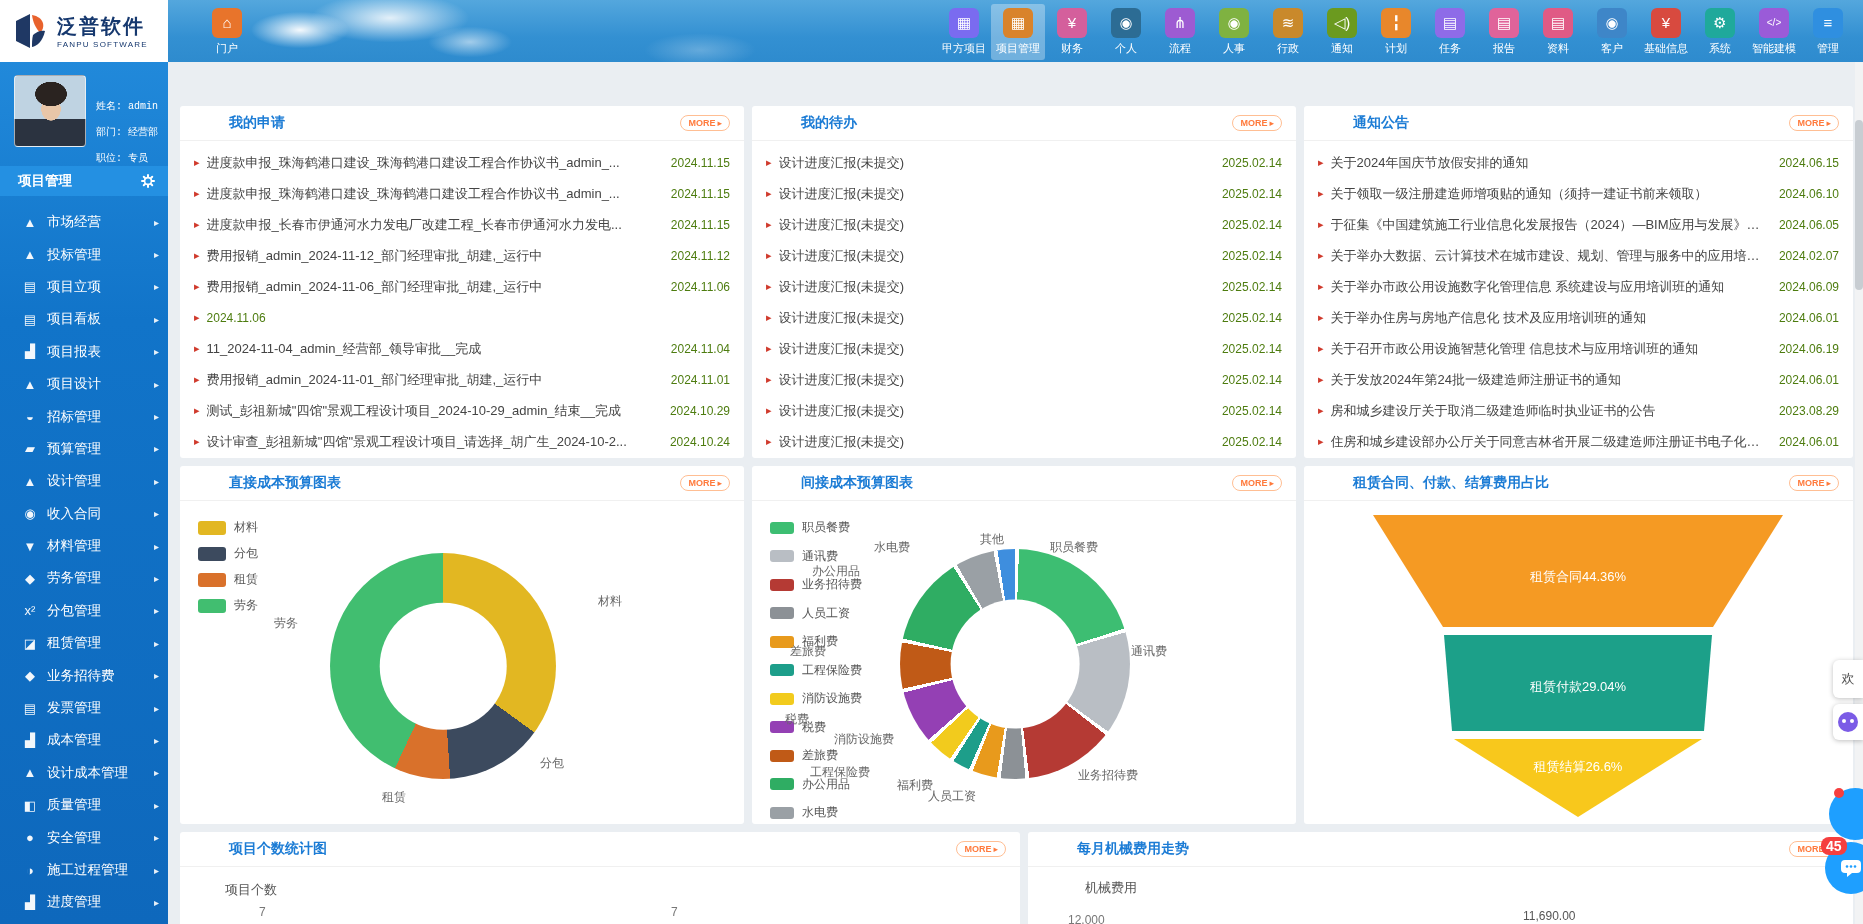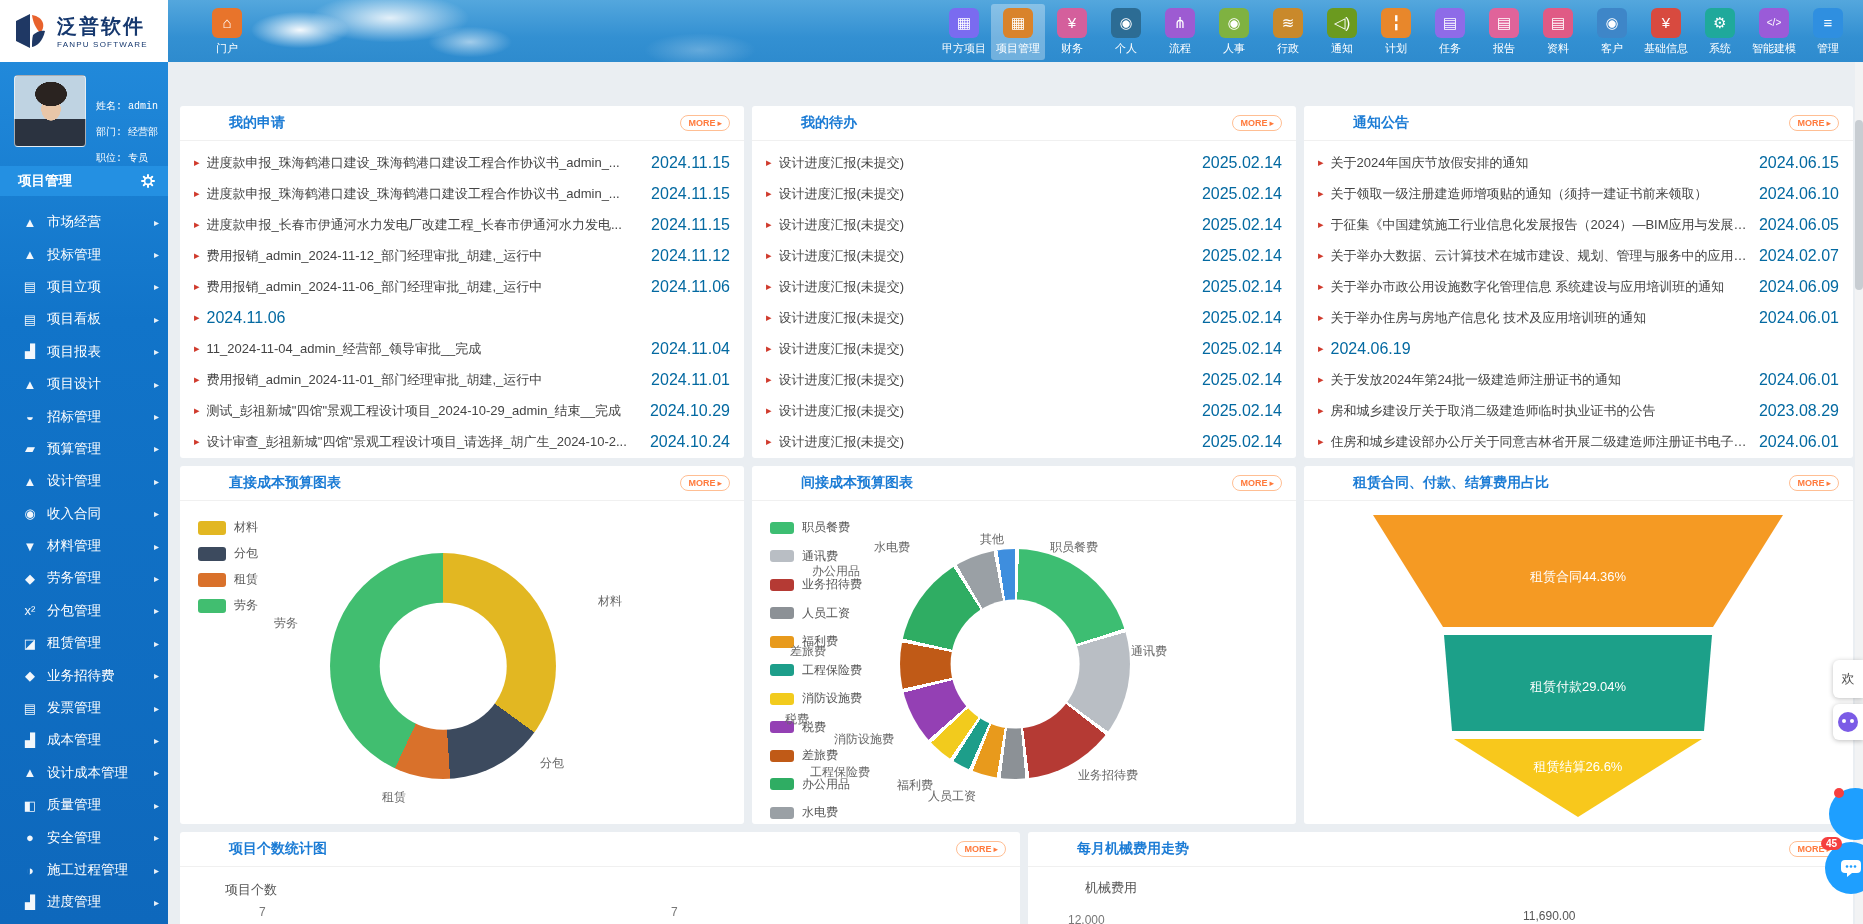--- a/index.html
+++ b/index.html
@@ -63,21 +63,21 @@
     padding:0 14px; border-bottom:1px solid #F0F0F0; }
   .p-title { color:#1C7CD5; font-size:14px; font-weight:bold;margin-left:35px; }
   .more { font-size:9px; color:#FF7A3C; border:1px solid #FFBE93; border-radius:9px; padding:2px 7px;
     font-weight:bold; background:#fff; cursor:pointer; white-space:nowrap; }
   .more::after { content:"▸"; margin-left:2px; font-size:9px; }
   .p-bd { position:relative; height:calc(100% - 35px); }
   .rows { padding:6px 14px 0 14px; }
   .row { height:31px; display:flex; align-items:center; font-size:13px; color:#444; cursor:pointer; }
   .row .arr { color:#D03A2C; margin-right:7px; font-size:11px; }
   .row .txt { flex:1; overflow:hidden; text-overflow:ellipsis; white-space:nowrap; margin-right:12px; }
-  .row .dt { color:#0369a1; font-size:16px; }
+  .row .dt { color:#4d7c0f; font-size:12px; }
 
   #p-req     { left:180px;  top:106px; width:564px; height:352px; }
   #p-todo    { left:752px;  top:106px; width:544px; height:352px; }
   #p-notice  { left:1304px; top:106px; width:549px; height:352px; }
   #p-direct  { left:180px;  top:466px; width:564px; height:358px; }
   #p-indirect{ left:752px;  top:466px; width:544px; height:358px; }
   #p-rental  { left:1304px; top:466px; width:549px; height:358px; }
   #p-count   { left:180px;  top:832px; width:840px; height:200px; }
   #p-machine { left:1028px; top:832px; width:825px; height:200px; }
 
@@ -110,21 +110,21 @@
   #w-robot { top:704px; height:36px; }
   .face { width:20px; height:20px; border-radius:50%; background:#7B5BE6; position:relative; }
   .face::before,.face::after { content:""; position:absolute; top:7px; width:4px; height:4px;
     border-radius:50%; background:#fff; }
   .face::before { left:4px; } .face::after { right:4px; }
   .w-circle { position:absolute; width:52px; height:52px; border-radius:50%; background:#1E9FFF;
     z-index:50; cursor:pointer; display:flex; align-items:center; justify-content:center; }
   #w-top { right:-18px; top:788px; }
   #w-top .reddot { position:absolute; left:5px; top:0; width:10px; height:10px; border-radius:50%; background:#F53F3F; }
   #w-chat { right:-14px; top:842px; }
-  .badge { position:absolute; top:-5px; left:-4px; background:#F53F3F; color:#fff; font-size:10px;
+  .badge { position:absolute; top:-5px; left:-4px; background:#F53F3F; color:#fff; font-size:14px;
     font-weight:bold; border-radius:8px; padding:1px 5px; }
 </style>
 </head>
 <body>
 
 <div class="page">
 
   <div class="topbar">
     <div class="logo">
       <svg width="40" height="40" viewBox="0 0 40 40">
@@ -505,20 +505,21 @@
             <span class="txt">关于举办市政公用设施数字化管理信息 系统建设与应用培训班的通知</span>
             <span class="dt">2024.06.09</span>
           </div>
           <div class="row">
             <span class="arr">▸</span>
             <span class="txt">关于举办住房与房地产信息化 技术及应用培训班的通知</span>
             <span class="dt">2024.06.01</span>
           </div>
           <div class="row">
             <span class="arr">▸</span>
+            <span class="txt">关于召开市政公用设施智慧化管理 信息技术与应用培训班的通知</span>
             <span class="dt">2024.06.19</span>
           </div>
           <div class="row">
             <span class="arr">▸</span>
             <span class="txt">关于发放2024年第24批一级建造师注册证书的通知</span>
             <span class="dt">2024.06.01</span>
           </div>
           <div class="row">
             <span class="arr">▸</span>
             <span class="txt">房和城乡建设厅关于取消二级建造师临时执业证书的公告</span>

